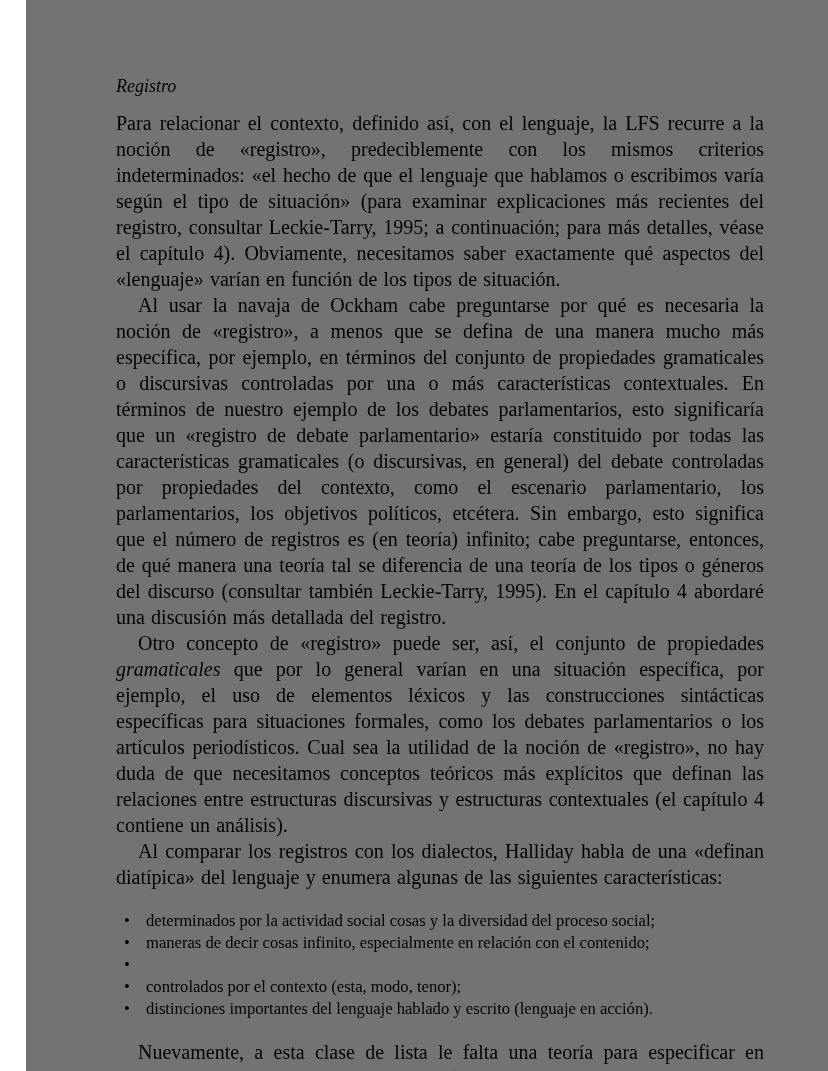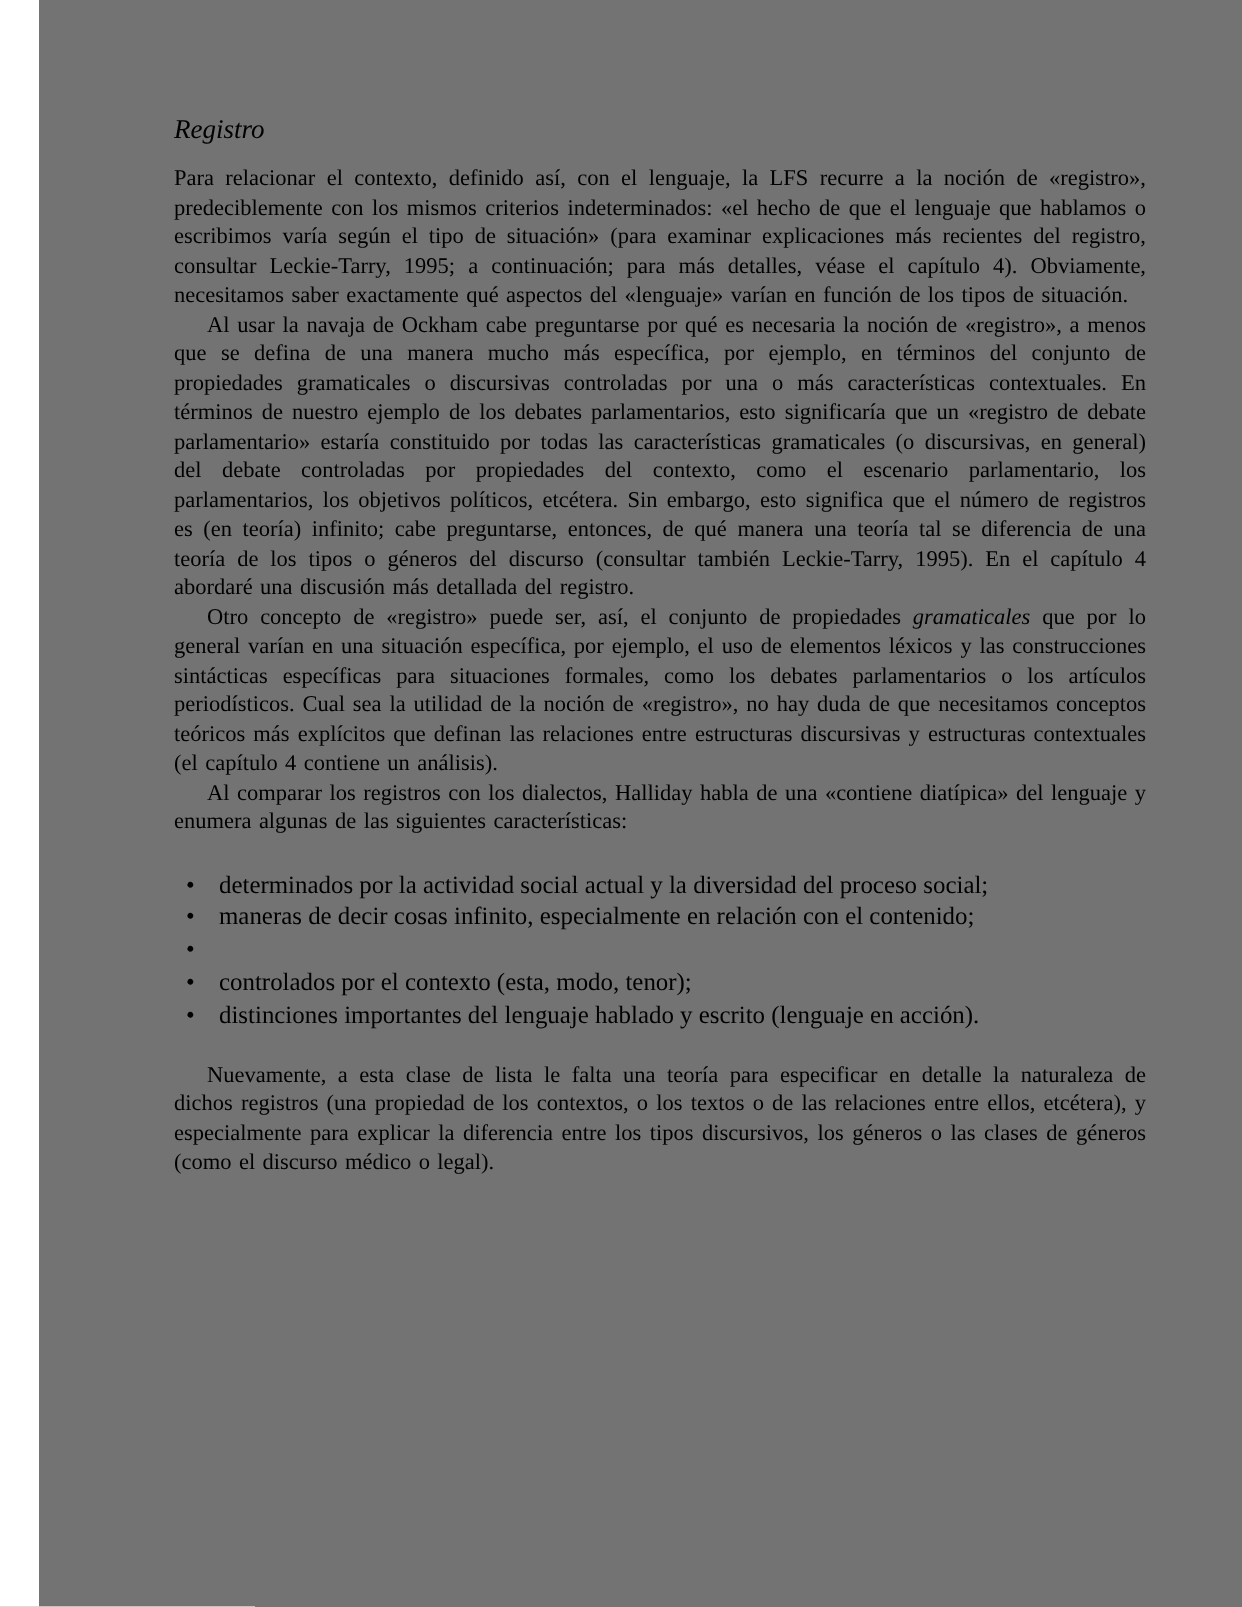--- a/index.html
+++ b/index.html
@@ -24,21 +24,21 @@
     margin-left: 26px;
   }
   .heading {
     font-style: italic;
     font-weight: normal;
     font-size: 18px;
     margin: 0 0 13px 0;
   }
   .para {
     margin: 0;
-    font-size: 15px;
+    font-size: 20px;
     line-height: 1.30;
     text-align: justify;
     word-spacing: 1.2px;
   }
   .indent {
     text-indent: 22px;
     font-family: Liberation Serif, serif;
   }
   .bullets {
     list-style: none;
@@ -72,26 +72,26 @@
 <div class="page">
 
   <h1 class="heading">Registro</h1>
 
   <p class="para">Para relacionar el contexto, definido así, con el lenguaje, la LFS recurre a la noción de «registro», predeciblemente con los mismos criterios indeterminados: «el hecho de que el lenguaje que hablamos o escribimos varía según el tipo de situación» (para examinar explicaciones más recientes del registro, consultar Leckie-Tarry, 1995; a continuación; para más detalles, véase el capítulo 4). Obviamente, necesitamos saber exactamente qué aspectos del «lenguaje» varían en función de los tipos de situación.</p>
 
   <p class="para indent">Al usar la navaja de Ockham cabe preguntarse por qué es necesaria la noción de «registro», a menos que se defina de una manera mucho más específica, por ejemplo, en términos del conjunto de propiedades gramaticales o discursivas controladas por una o más características contextuales. En términos de nuestro ejemplo de los debates parlamentarios, esto significaría que un «registro de debate parlamentario» estaría constituido por todas las características gramaticales (o discursivas, en general) del debate controladas por propiedades del contexto, como el escenario parlamentario, los parlamentarios, los objetivos políticos, etcétera. Sin embargo, esto significa que el número de registros es (en teoría) infinito; cabe preguntarse, entonces, de qué manera una teoría tal se diferencia de una teoría de los tipos o géneros del discurso (consultar también Leckie-Tarry, 1995). En el capítulo 4 abordaré una discusión más detallada del registro.</p>
 
   <p class="para indent"><span>Otro concepto de «registro» puede ser, así, el conjunto de propiedades </span><em>gramaticales</em><span> que por lo general varían en una situación específica, por ejemplo, el uso de elementos léxicos y las construcciones sintácticas específicas para situaciones formales, como los debates parlamentarios o los artículos periodísticos. Cual sea la utilidad de la noción de «registro», no hay duda de que necesitamos conceptos teóricos más explícitos que definan las relaciones entre estructuras discursivas y estructuras contextuales (el capítulo 4 contiene un análisis).</span></p>
 
-  <p class="para indent">Al comparar los registros con los dialectos, Halliday habla de una «contiene diatípica» del lenguaje y enumera algunas de las siguientes características:</p>
+  <p class="para indent">Al comparar los registros con los dialectos, Halliday habla de una «definan diatípica» del lenguaje y enumera algunas de las siguientes características:</p>
 
   <ul class="bullets">
     <li>
       <span class="bullet-glyph">•</span>
-      <span>determinados por la actividad social actual y la diversidad del proceso social;</span>
+      <span>determinados por la actividad social cosas y la diversidad del proceso social;</span>
     </li>
     <li>
       <span class="bullet-glyph">•</span>
       <span>maneras de decir cosas infinito, especialmente en relación con el contenido;</span>
     </li>
     <li>
       <span class="bullet-glyph">•</span>
     </li>
     <li>
       <span class="bullet-glyph">•</span>

